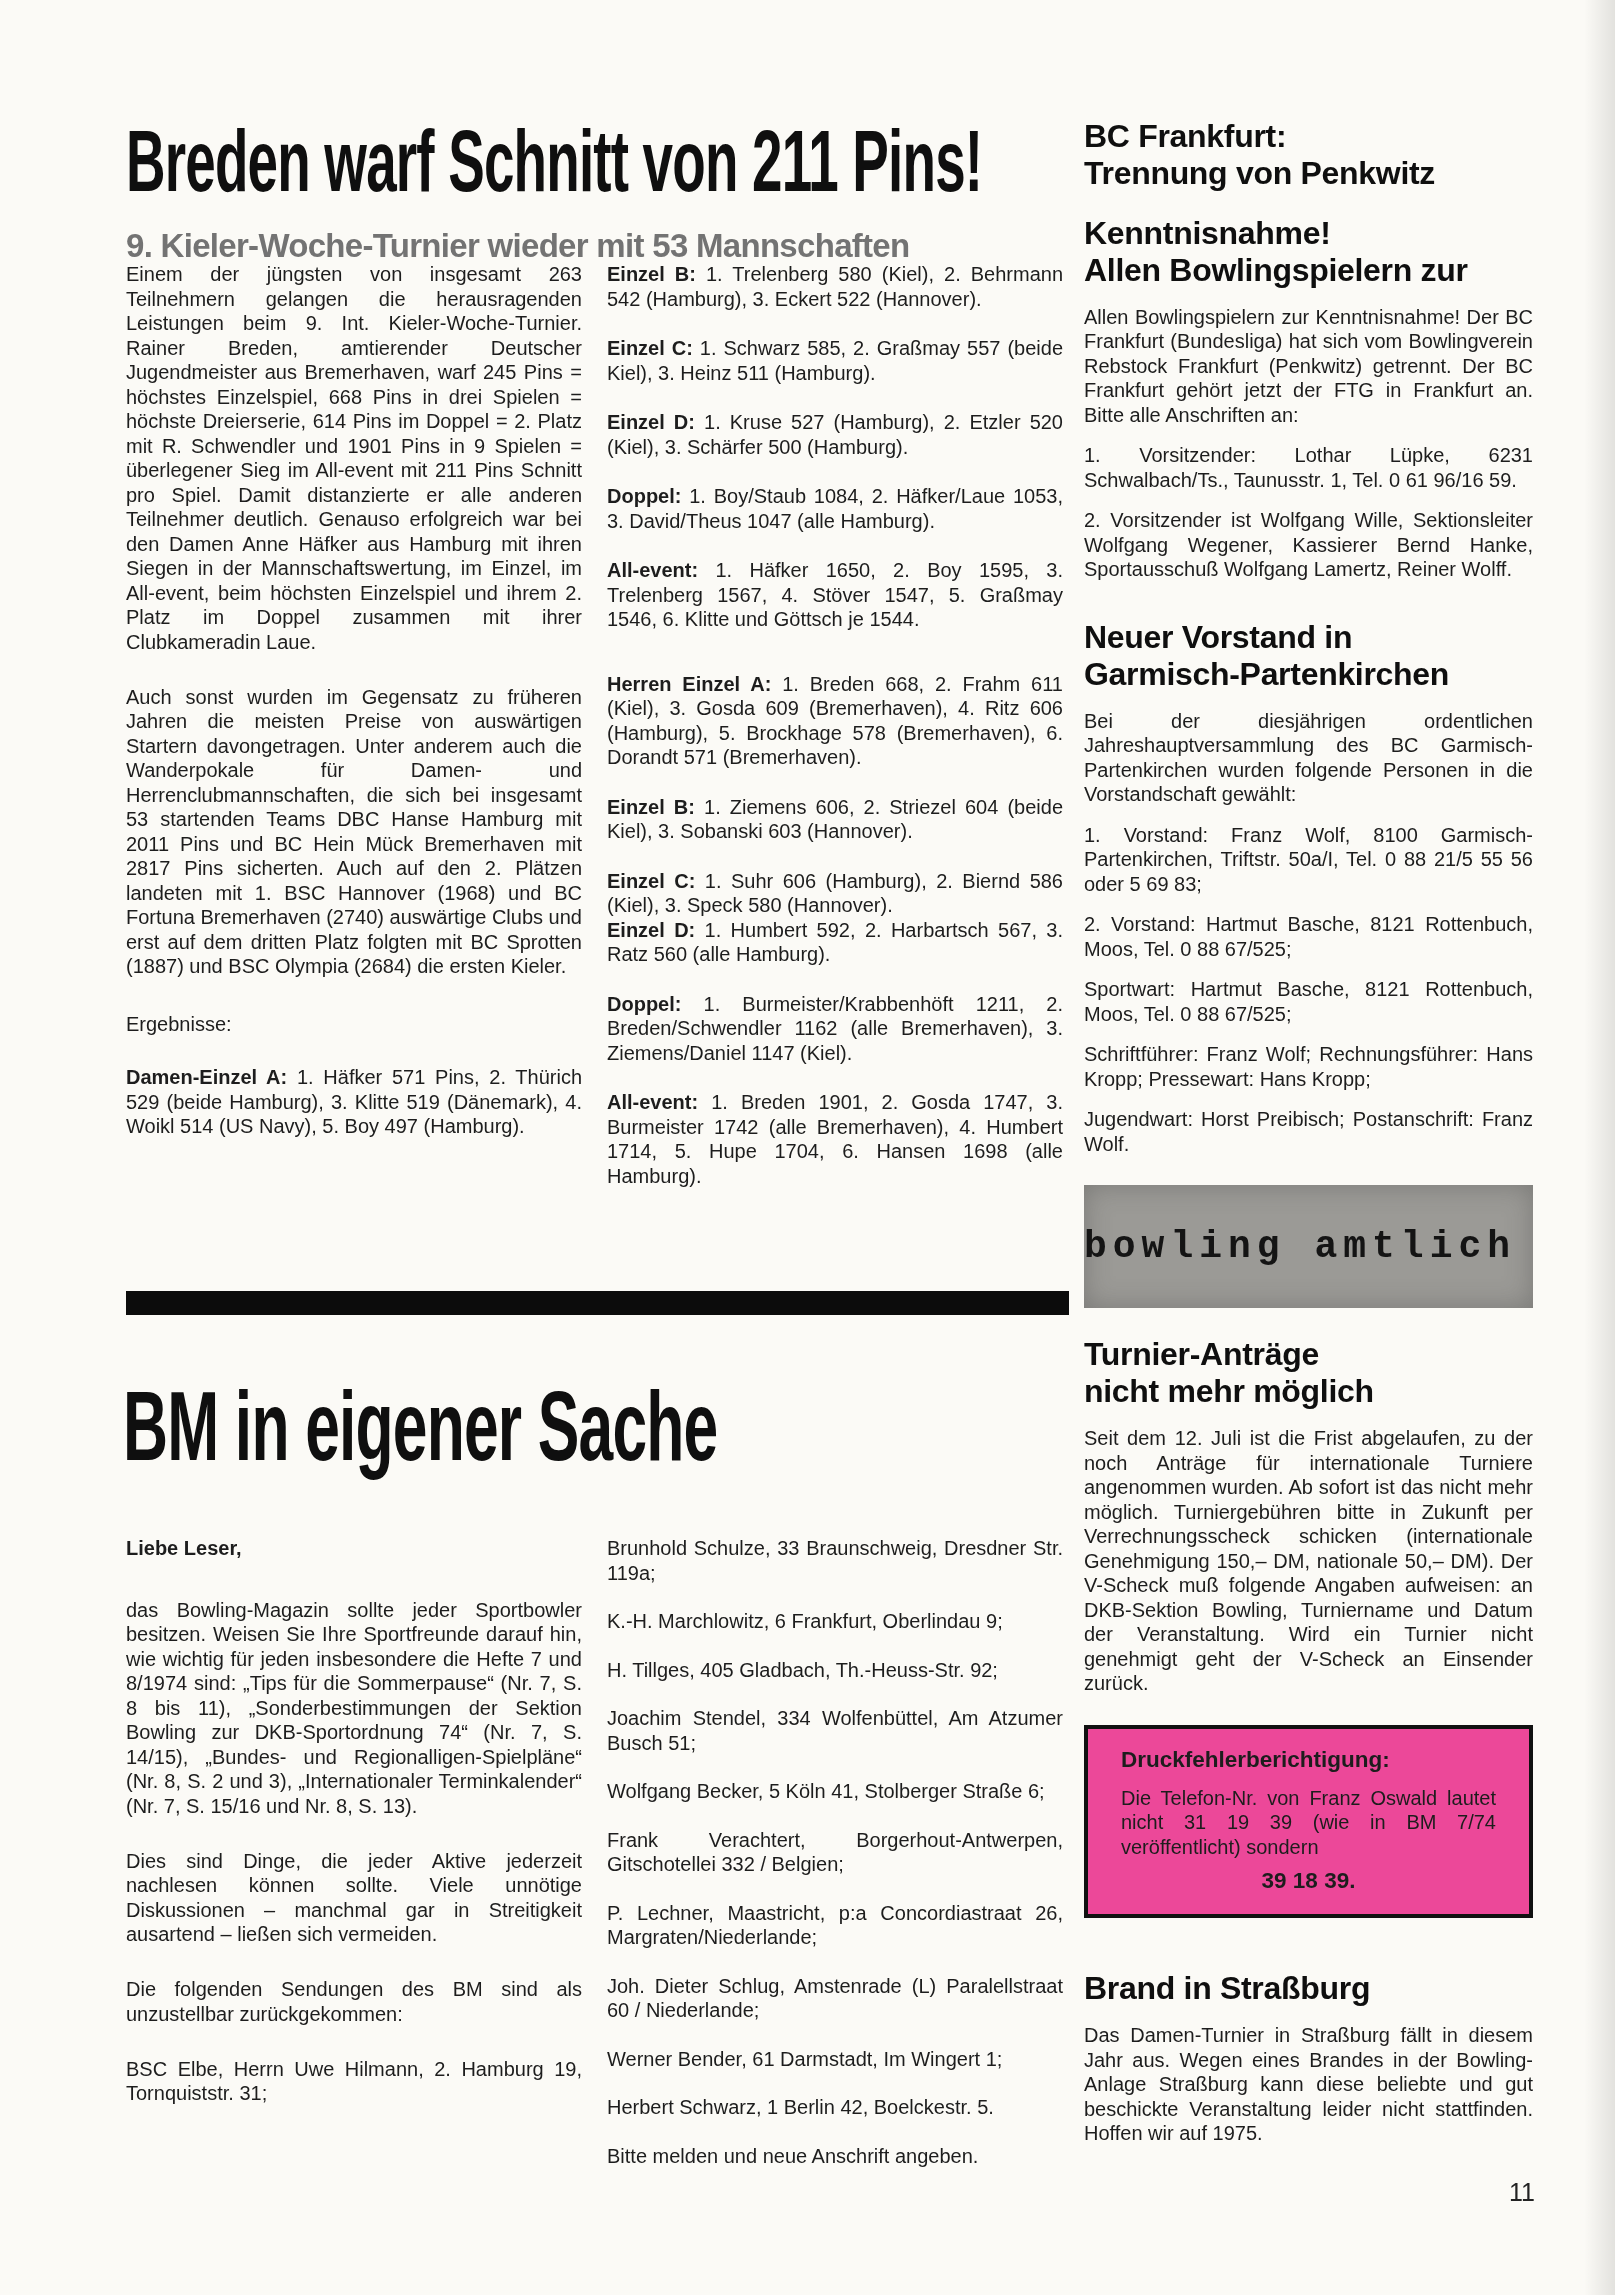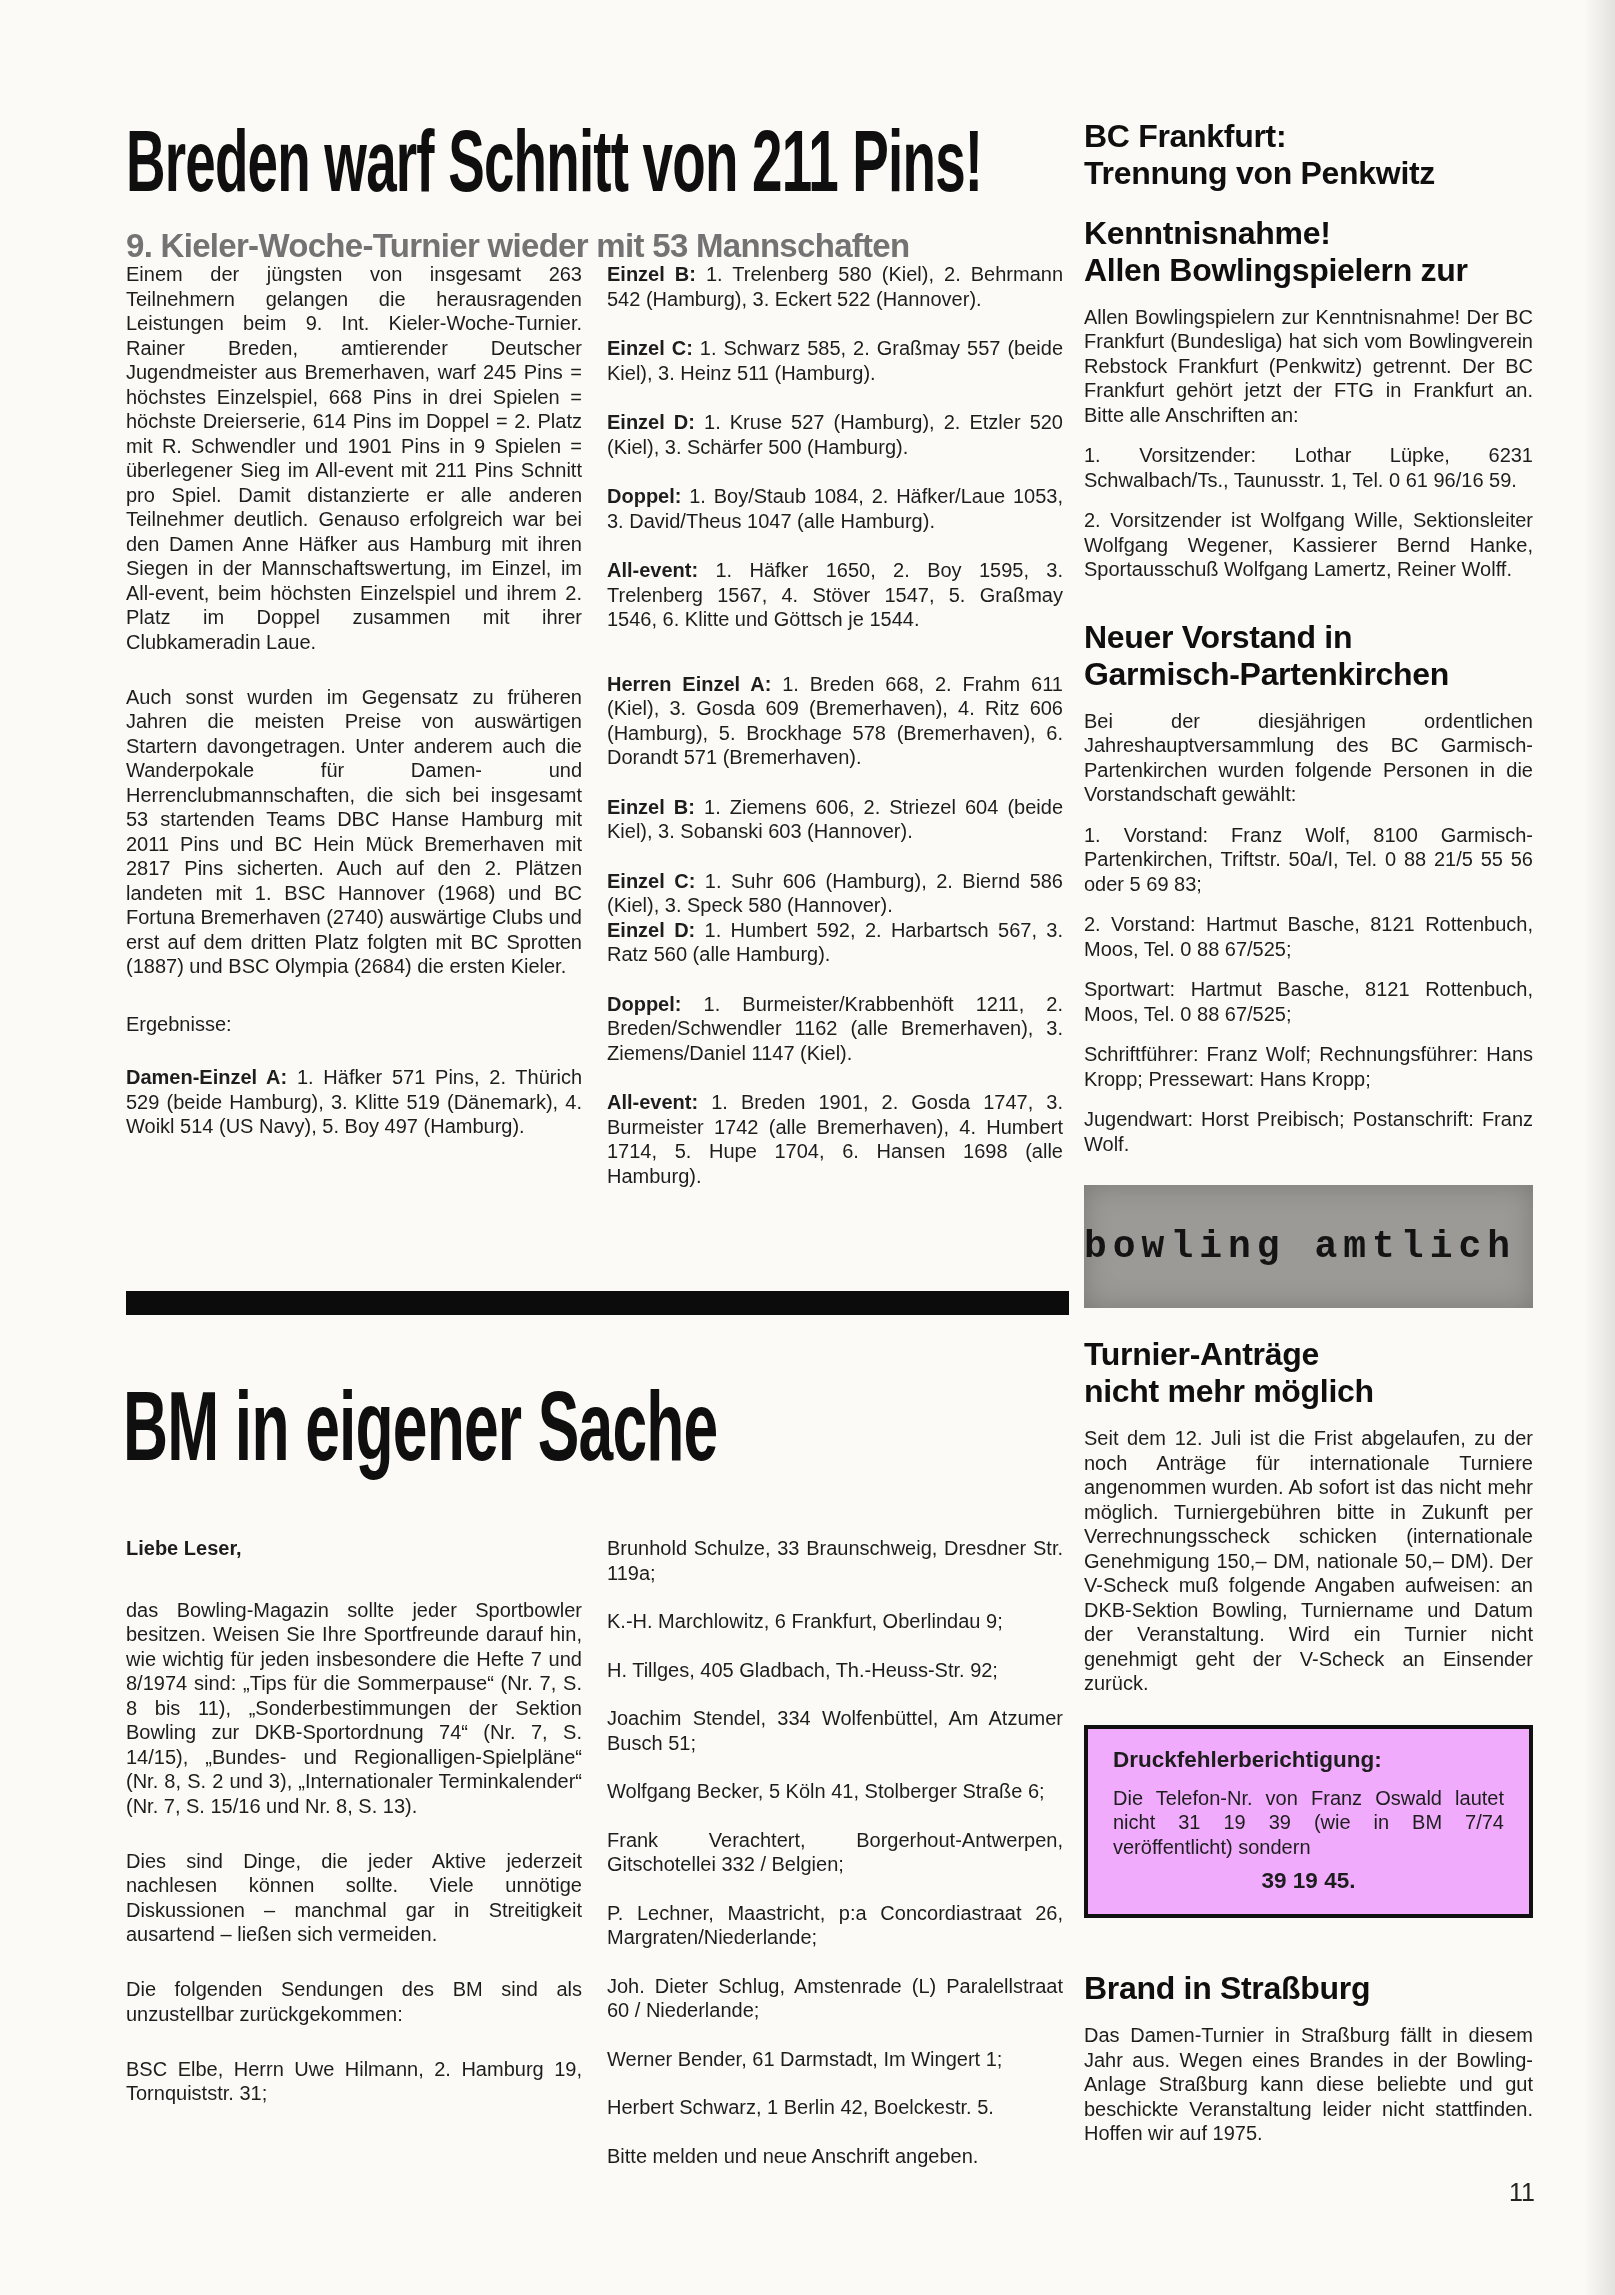--- a/index.html
+++ b/index.html
@@ -50,22 +50,22 @@
   .badge{
     margin-top:29px;width:100%;height:123px;background:#9b9a96;
     display:flex;align-items:center;justify-content:flex-start;
     font-family:"Liberation Mono","DejaVu Sans Mono",monospace;
     font-weight:bold;font-size:38px;letter-spacing:6px;color:#141414;
     box-shadow:inset 0 0 26.5px rgba(60,60,60,.35);
   }
   .badge-gap{margin-top:28px;}
 
   .correction{
-    margin-top:29px;border:4.6px solid #111;padding:17px 25px 20px;
-    background:#f0abfc;
+    margin-top:29px;border:4.6px solid #111;padding:17px 33px 20px;
+    background:#ec4899;
   }
   .correction .title{margin:0 0 12px;font-weight:bold;font-size:22.5px;line-height:28px;}
   .correction .num{margin:9.3px 0 0;text-align:center;font-weight:bold;font-size:22.5px;}
   .after-box{margin-top:52px;}
 
   
   .divider{position:absolute;left:126px;top:1291px;width:943px;height:24px;background:#0c0c0c;}
   .bm-head{position:absolute;left:123px;top:1373px;white-space:nowrap;}
   .bm-head .squeeze{font-size:99px;line-height:106px;}
   .bm-left{left:126px;top:1536px;}
@@ -137,21 +137,21 @@
 
     <h3 class="rhead badge-gap">
       <span class="line">Turnier-Anträge</span>
       <span class="line">nicht mehr möglich</span>
     </h3>
     <p class="body rp">Seit dem 12. Juli ist die Frist abgelaufen, zu der noch Anträge für internationale Turniere angenommen wurden. Ab sofort ist das nicht mehr möglich. Turniergebühren bitte in Zukunft per Verrechnungsscheck schicken (internationale Genehmigung 150,– DM, nationale 50,– DM). Der V-Scheck muß folgende Angaben aufweisen: an DKB-Sektion Bowling, Turniername und Datum der Veranstaltung. Wird ein Turnier nicht genehmigt geht der V-Scheck an Einsender zurück.</p>
 
     <div class="correction">
       <p class="title">Druckfehlerberichtigung:</p>
       <p class="body">Die Telefon-Nr. von Franz Oswald lautet nicht 31 19 39 (wie in BM 7/74 veröffentlicht) sondern</p>
-      <p class="num">39 19 45.</p>
+      <p class="num">39 18 39.</p>
     </div>
 
     <h3 class="rhead after-box">Brand in Straßburg</h3>
     <p class="body rp rh-gap">Das Damen-Turnier in Straßburg fällt in diesem Jahr aus. Wegen eines Brandes in der Bowling-Anlage Straßburg kann diese beliebte und gut beschickte Veranstaltung leider nicht stattfinden. Hoffen wir auf 1975.</p>
   </aside>
 
   <div class="divider"></div>
 
   <header class="bm-head">
     <h1 class="headline"><span class="squeeze">BM in eigener Sache</span></h1>

